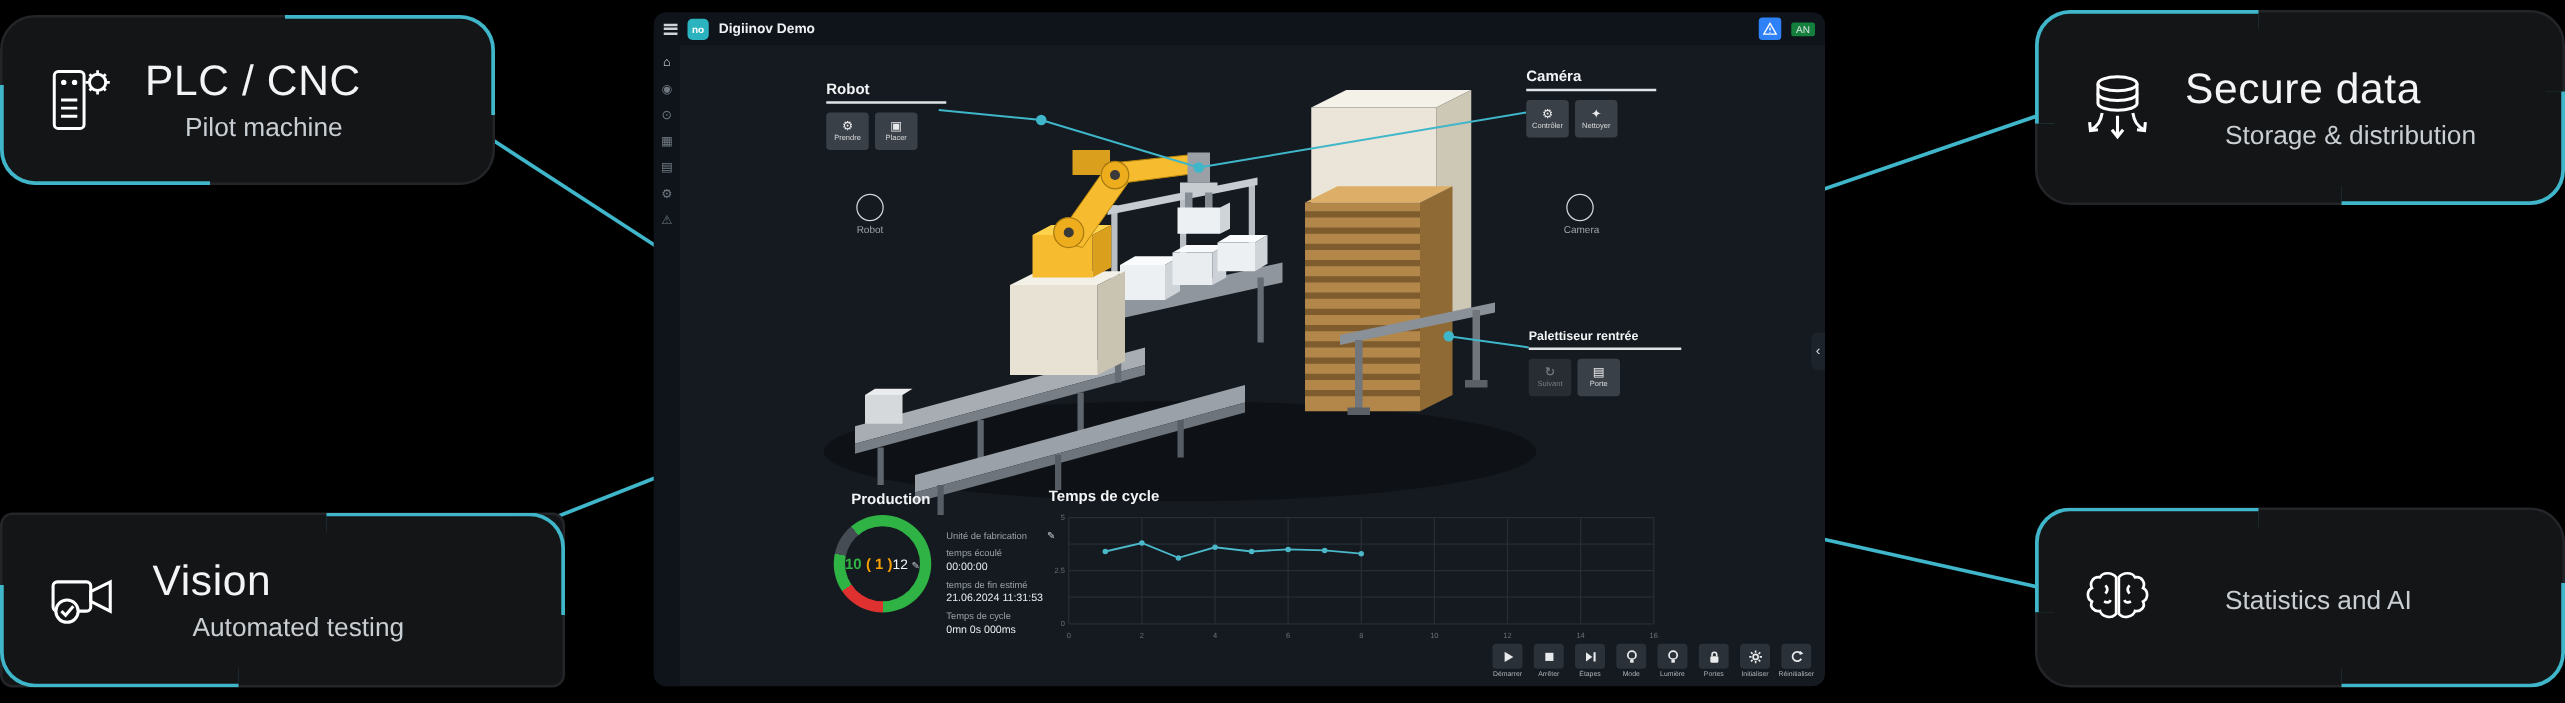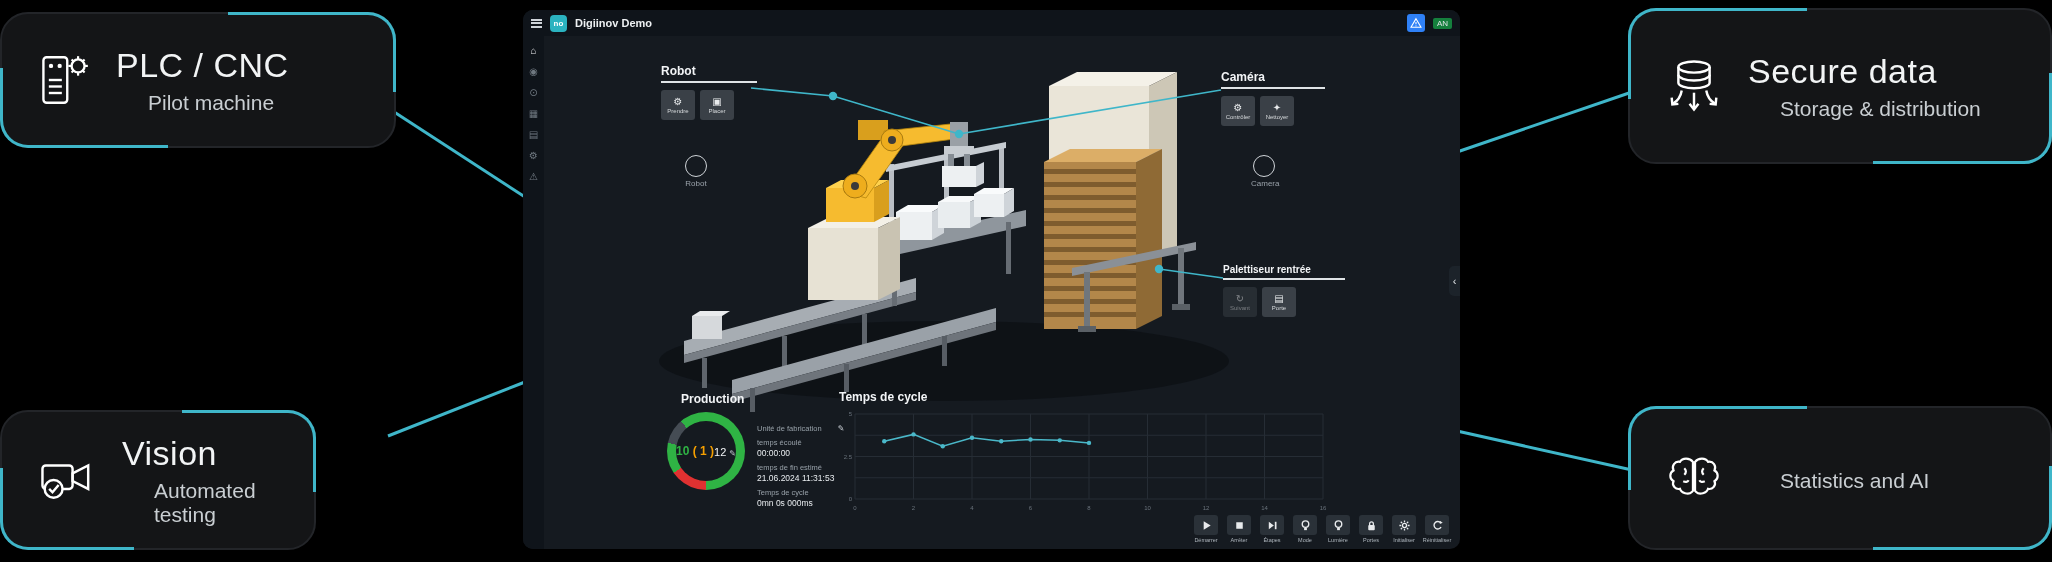--- a/index.html
+++ b/index.html
@@ -12,21 +12,21 @@
 
   
   .callout { position:absolute; background:#141517; border:2px solid #232529; border-radius:28px;
              display:flex; align-items:center; gap:26px; padding:0 36px; }
   .callout::before, .callout::after { content:""; position:absolute; width:42%; height:58%; pointer-events:none; }
   .callout.side-left::before  { top:-2px; right:-2px; border-top:3px solid #3fb6c9; border-right:3px solid #3fb6c9; border-top-right-radius:28px; }
   .callout.side-left::after   { bottom:-2px; left:-2px; border-bottom:3px solid #3fb6c9; border-left:3px solid #3fb6c9; border-bottom-left-radius:28px; }
   .callout.side-right::before { top:-2px; left:-2px; border-top:3px solid #3fb6c9; border-left:3px solid #3fb6c9; border-top-left-radius:28px; }
   .callout.side-right::after  { bottom:-2px; right:-2px; border-bottom:3px solid #3fb6c9; border-right:3px solid #3fb6c9; border-bottom-right-radius:28px; }
   .c-tl { left:0; top:12; top:12px; width:396px; height:136px; }
-  .c-bl { left:0; top:410px; width:316px; height:140px; }
+  .c-bl { left:0; top:410px; width:452px; height:140px;border-radius:10px; }
   .c-tr { left:1628px; top:8px; width:424px; height:156px; }
   .c-br { left:1628px; top:406px; width:424px; height:144px; }
   .c-icon { flex:0 0 auto; display:flex; align-items:center; }
   .c-title { font-size:34px; color:#f2f4f5; letter-spacing:.5px; font-weight:400; }
   .c-sub { font-size:21px; color:#c9ced2; margin-top:6px; font-weight:300;margin-left:32px; }
 
   
   .app { position:absolute; left:523px; top:10px; width:937px; height:539px; background:#151a20;
          border-radius:10px; overflow:hidden; }
   .topbar { position:absolute; left:0; top:0; right:0; height:26px; background:#0f141a;
@@ -51,21 +51,21 @@
   
   .scene-label { position:absolute; z-index:10; }
   .sl-title { color:#f2f4f6; font-weight:700; border-bottom:2px solid #dfe3e6; padding-bottom:3px; }
   .sl-buttons { display:flex; gap:5px; margin-top:7px; }
   .sbtn { width:34px; height:30px; background:#3a4047; border-radius:3px; display:flex; flex-direction:column;
           align-items:center; justify-content:center; gap:1px; cursor:pointer; }
   .sbtn.disabled { opacity:.5; }
   .sbtn-ic { font-size:10px; color:#e8eaec; line-height:1; }
   .sbtn-lb { font-size:6px; color:#d7dadd; line-height:1; white-space:nowrap; }
   .lbl-robot { left:138px; top:54px; width:96px; } .lbl-robot .sl-title { font-size:12px; }
-  .lbl-camera { left:698px; top:60px; width:104px; } .lbl-camera .sl-title { font-size:12px; }
+  .lbl-camera { left:698px; top:44px; width:104px; } .lbl-camera .sl-title { font-size:12px; }
   .lbl-palletizer { left:700px; top:254px; width:122px; } .lbl-palletizer .sl-title { font-size:10px; }
 
   .marker { position:absolute; z-index:10; width:26px; text-align:center; }
   .marker-ring { width:22px; height:22px; border:1.5px solid #cfd4d8; border-radius:50%; margin:0 auto; cursor:pointer; }
   .marker-lb { font-size:8px; color:#9aa2aa; margin-top:2px; }
   .mk-robot { left:160px; top:145px; }
   .mk-camera { left:728px; top:145px; }
 
   
   .production { position:absolute; left:144px; top:382px; width:210px; z-index:10; }

